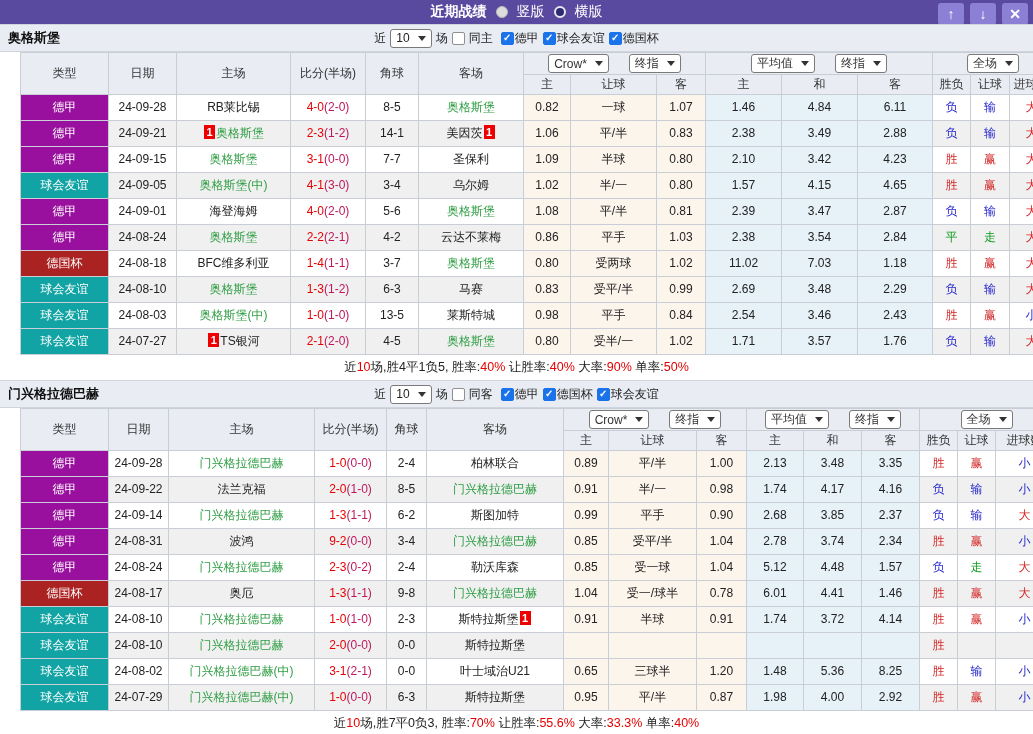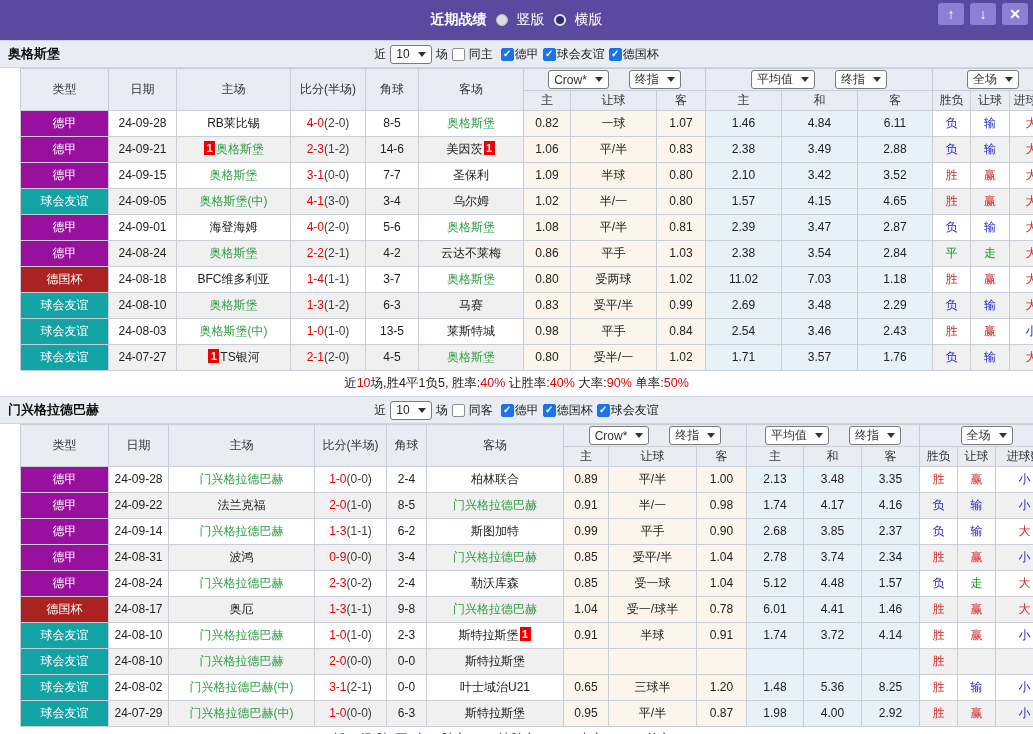--- a/index.html
+++ b/index.html
@@ -3,21 +3,21 @@
 <meta charset="utf-8">
 <style>
   * { box-sizing: border-box; }
   html,body { margin:0; padding:0; }
   body {
     width:1033px; height:734px; overflow:hidden;
     font-family:"Liberation Sans", sans-serif;
     background:#fff; font-size:12px; color:#222;
   }
   
-  .titlebar { height:40px; background:#5a4a9f; position:relative;
+  .titlebar { height:24px; background:#5a4a9f; position:relative;
     display:flex; align-items:center; justify-content:center; color:#fff; }
   .title-group { display:flex; align-items:center; gap:9px; }
   .app-title { font-weight:bold; font-size:14px; }
   .radio { width:12px; height:12px; border-radius:50%; display:inline-block; }
   .radio.on  { background:#dcdcdc; border:1px solid #bbb; }
   .radio.off { border:2px solid #e8e8ef; background:#2e2a70; }
   .rlabel { font-size:14px; }
   .win-buttons { position:absolute; right:5px; top:3px; display:flex; gap:6px; }
   .win-btn { width:26px; height:22px; background:#8c80d6; color:#fff; border-radius:3px;
     display:flex; align-items:center; justify-content:center; font-weight:bold; font-size:14px; cursor:pointer; }
@@ -43,21 +43,21 @@
   .hsel-wrap { display:flex; justify-content:center; align-items:center; gap:20px; }
   .t tbody td { height:26px; line-height:25px; background:#fff; }
   .t tbody tr:nth-child(even) td { background:#f0f0f0; }
   .t tbody tr td.c-odds { background:#fcf5ec; }
   .t tbody tr td.c-avg  { background:#e6f1f8; }
   .t tbody tr td.c-type { color:#fff; }
   .t tbody tr td.t-bl  { background:#990f9e; }
   .t tbody tr td.t-fr  { background:#12a4a4; }
   .t tbody tr td.t-cup { background:#aa2222; }
   .ft { color:#e60000; }
-  .ht { color:#404040; }
+  .ht { color:#be185d; }
   .green { color:#2f9e44; }
   .card { display:inline-block; background:#ee0000; color:#fff; width:11px; height:14px;
     line-height:14px; font-size:11px; font-weight:bold; vertical-align:1px; margin:0 1px; }
   .r-red { color:#d42a2a; }
   .r-blue { color:#2626cc; }
   .r-green { color:#0f9a1f; }
   
   .summary { height:25px; line-height:25px; text-align:center; font-size:12.5px; color:#222; background:#fff; }
   .summary .red { color:#e60000; }
   .summary.last { border-bottom:1px solid #d8d8d8; }
@@ -194,21 +194,21 @@
         <td class="c-avg">6.11</td>
         <td class="c-res"><span class="r-blue">负</span></td>
         <td class="c-res"><span class="r-blue">输</span></td>
         <td class="c-res"><span class="r-red">大</span></td>
       </tr>
       <tr>
         <td class="c-type t-bl">德甲</td>
         <td>24-09-21</td>
         <td class="team-cell"><span class="card">1</span><span class="green">奥格斯堡</span></td>
         <td><span class="ft">2-3</span><span class="ht">(1-2)</span></td>
-        <td>14-6</td>
+        <td>14-1</td>
         <td class="team-cell"><span>美因茨</span><span class="card">1</span></td>
         <td class="c-odds">1.06</td>
         <td class="c-odds">平/半</td>
         <td class="c-odds">0.83</td>
         <td class="c-avg">2.38</td>
         <td class="c-avg">3.49</td>
         <td class="c-avg">2.88</td>
         <td class="c-res"><span class="r-blue">负</span></td>
         <td class="c-res"><span class="r-blue">输</span></td>
         <td class="c-res"><span class="r-red">大</span></td>
@@ -218,21 +218,21 @@
         <td>24-09-15</td>
         <td class="team-cell"><span class="green">奥格斯堡</span></td>
         <td><span class="ft">3-1</span><span class="ht">(0-0)</span></td>
         <td>7-7</td>
         <td class="team-cell"><span>圣保利</span></td>
         <td class="c-odds">1.09</td>
         <td class="c-odds">半球</td>
         <td class="c-odds">0.80</td>
         <td class="c-avg">2.10</td>
         <td class="c-avg">3.42</td>
-        <td class="c-avg">3.52</td>
+        <td class="c-avg">4.23</td>
         <td class="c-res"><span class="r-red">胜</span></td>
         <td class="c-res"><span class="r-red">赢</span></td>
         <td class="c-res"><span class="r-red">大</span></td>
       </tr>
       <tr>
         <td class="c-type t-fr">球会友谊</td>
         <td>24-09-05</td>
         <td class="team-cell"><span class="green">奥格斯堡(中)</span></td>
         <td><span class="ft">4-1</span><span class="ht">(3-0)</span></td>
         <td>3-4</td>
@@ -494,21 +494,21 @@
         <td class="c-avg">3.85</td>
         <td class="c-avg">2.37</td>
         <td class="c-res"><span class="r-blue">负</span></td>
         <td class="c-res"><span class="r-blue">输</span></td>
         <td class="c-res"><span class="r-red">大</span></td>
       </tr>
       <tr>
         <td class="c-type t-bl">德甲</td>
         <td>24-08-31</td>
         <td class="team-cell"><span>波鸿</span></td>
-        <td><span class="ft">0-9</span><span class="ht">(0-0)</span></td>
+        <td><span class="ft">9-2</span><span class="ht">(0-0)</span></td>
         <td>3-4</td>
         <td class="team-cell"><span class="green">门兴格拉德巴赫</span></td>
         <td class="c-odds">0.85</td>
         <td class="c-odds">受平/半</td>
         <td class="c-odds">1.04</td>
         <td class="c-avg">2.78</td>
         <td class="c-avg">3.74</td>
         <td class="c-avg">2.34</td>
         <td class="c-res"><span class="r-red">胜</span></td>
         <td class="c-res"><span class="r-red">赢</span></td>

